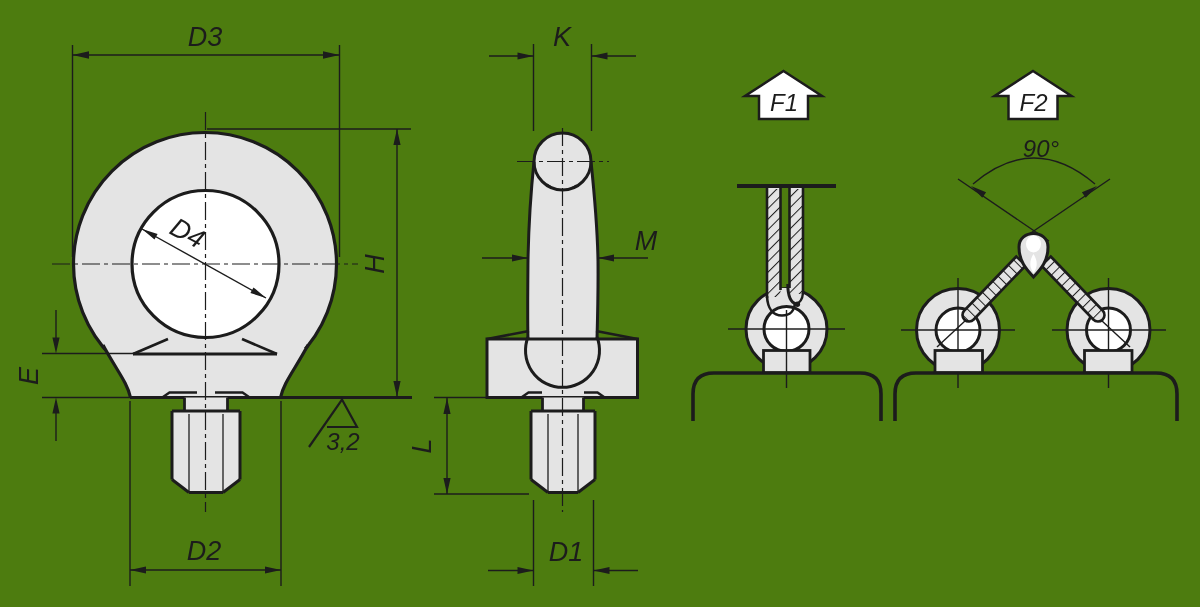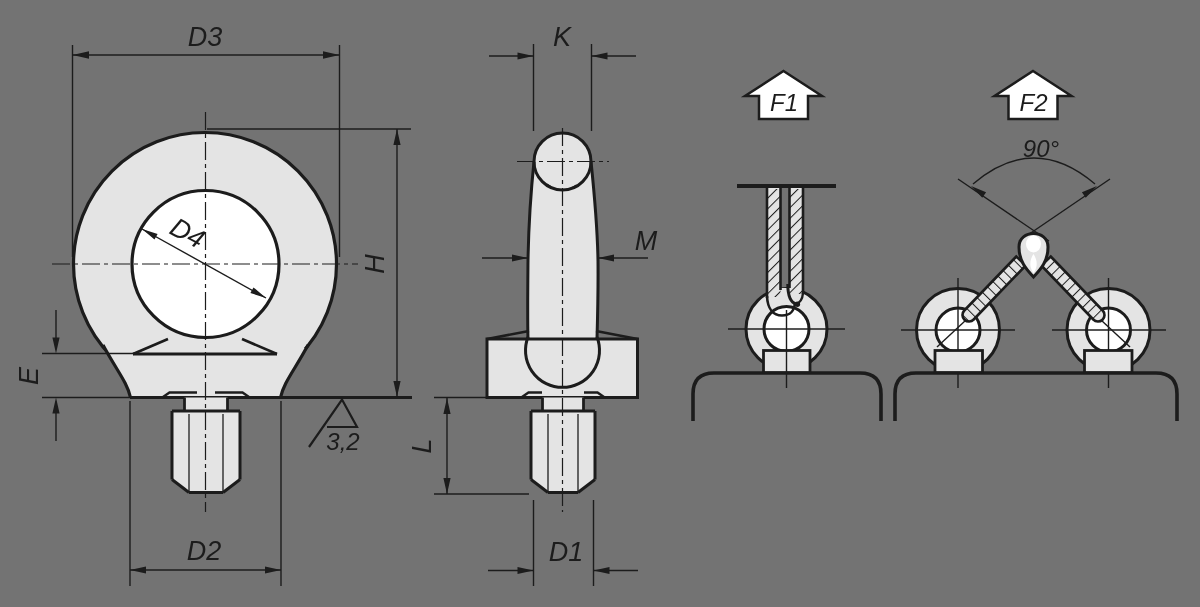--- a/index.html
+++ b/index.html
@@ -1,16 +1,16 @@
 <!DOCTYPE html>
 <html><head>
 <meta charset="utf-8">
 <style>
   html,body { margin:0; padding:0; background:#ffffff; }
-  .canvas { width:1200px; height:607px; background:#737373; position:relative; overflow:hidden; }
+  .canvas { width:1200px; height:607px; background:#4d7c0f; position:relative; overflow:hidden; }
   svg { display:block; }
   text { font-family:"Liberation Sans", sans-serif; font-style:italic; fill:#1c1c1c; }
   .lbl  { font-size:27px; }
   .lbl-s{ font-size:24px; }
 </style>
 </head>
 <body>
 
 <div class="canvas">
 <svg width="1200" height="607" viewBox="0 0 1200 607">

